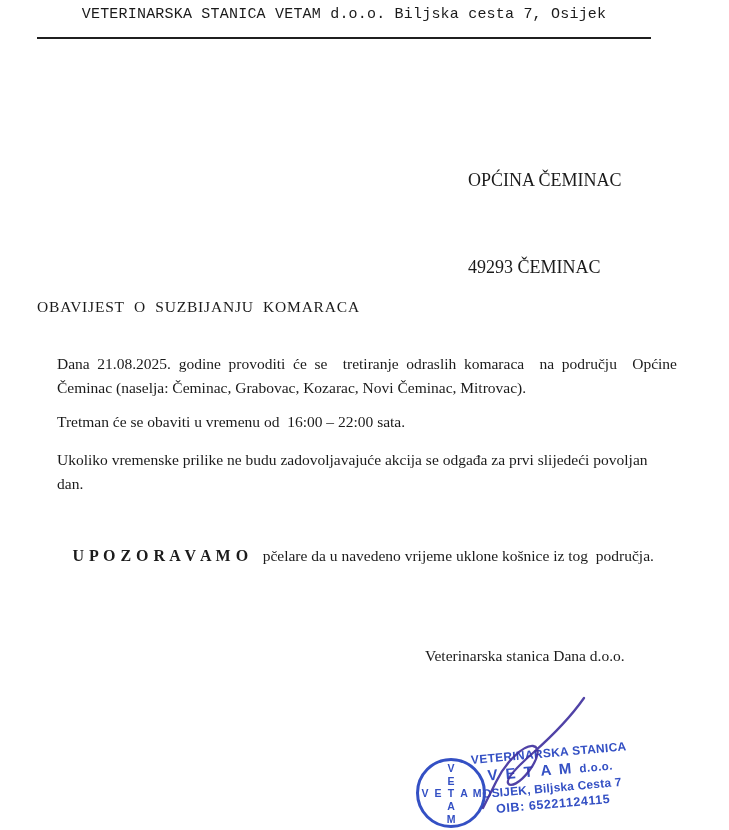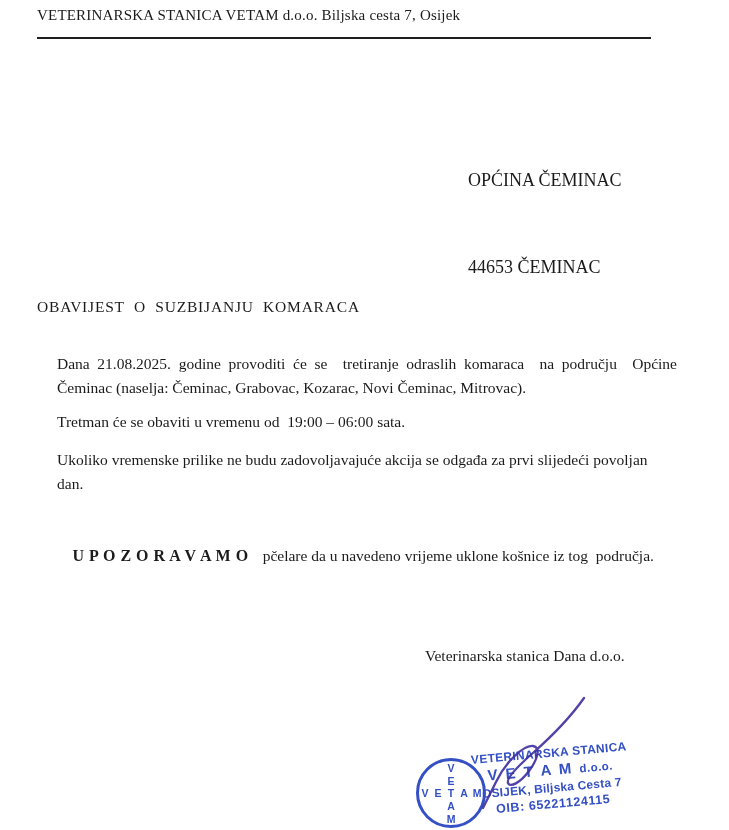--- a/index.html
+++ b/index.html
@@ -3,21 +3,21 @@
 <meta charset="utf-8">
 <style>
   html,body{margin:0;padding:0;background:#ffffff;}
   .page{
     position:relative;width:729px;height:830px;background:#ffffff;
     font-family:"Liberation Serif","DejaVu Serif",serif;color:#1b1b1b;
     overflow:hidden;
   }
   .header-line{
     position:absolute;top:4px;left:37px;width:614px;
-    text-align:left;font-size:15px;line-height:22px;letter-spacing:0.2px;
+    text-align:center;font-size:15px;line-height:22px;letter-spacing:0.2px;font-family:Liberation Mono, monospace;
   }
   .rule{
     position:absolute;top:37px;left:37px;width:614px;height:2px;
     background:#1f1f1f;
   }
   .recipient{
     position:absolute;left:468px;top:108px;
     font-size:18px;line-height:29px;white-space:pre-wrap;
   }
   .title{
@@ -55,27 +55,27 @@
 </head>
 <body>
 
 <div class="page">
 
   <div class="header-line">VETERINARSKA STANICA VETAM d.o.o. Biljska cesta 7, Osijek</div>
   <div class="rule"></div>
 
   <div class="recipient">
     <div>OPĆINA ČEMINAC</div>
-    <div>44653 ČEMINAC</div>
+    <div>49293 ČEMINAC</div>
   </div>
 
   <div class="title">OBAVIJEST  O  SUZBIJANJU  KOMARACA</div>
 
   <div class="para p1">Dana 21.08.2025. godine provoditi će se  tretiranje odraslih komaraca  na području  Općine Čeminac (naselja: Čeminac, Grabovac, Kozarac, Novi Čeminac, Mitrovac).</div>
-  <div class="para p2">Tretman će se obaviti u vremenu od  19:00 – 06:00 sata.</div>
+  <div class="para p2">Tretman će se obaviti u vremenu od  16:00 – 22:00 sata.</div>
   <div class="para warning">
     <span class="warn-bold">U P O Z O R A V A M O</span><span class="warn-rest">pčelare da u navedeno vrijeme uklone košnice iz tog  područja.</span>
   </div>
 
   <div class="para p3">Ukoliko vremenske prilike ne budu zadovoljavajuće akcija se odgađa za prvi slijedeći povoljan dan.</div>
 
   <div class="closing">Veterinarska stanica Dana d.o.o.</div>
 
   <svg class="stamp-logo" viewBox="0 0 74 74">
     <circle cx="37" cy="37" r="33.5" fill="none" stroke-width="3" stroke="#3450c4"></circle>

